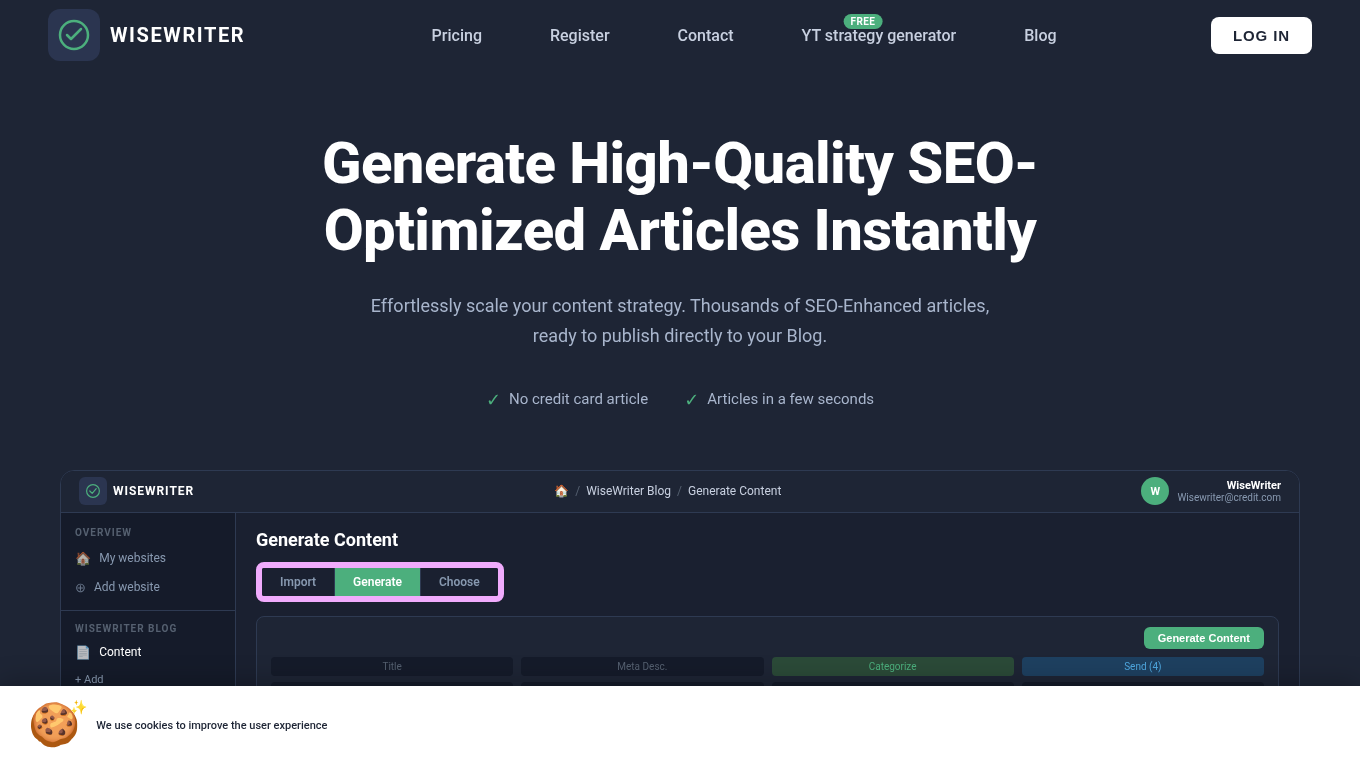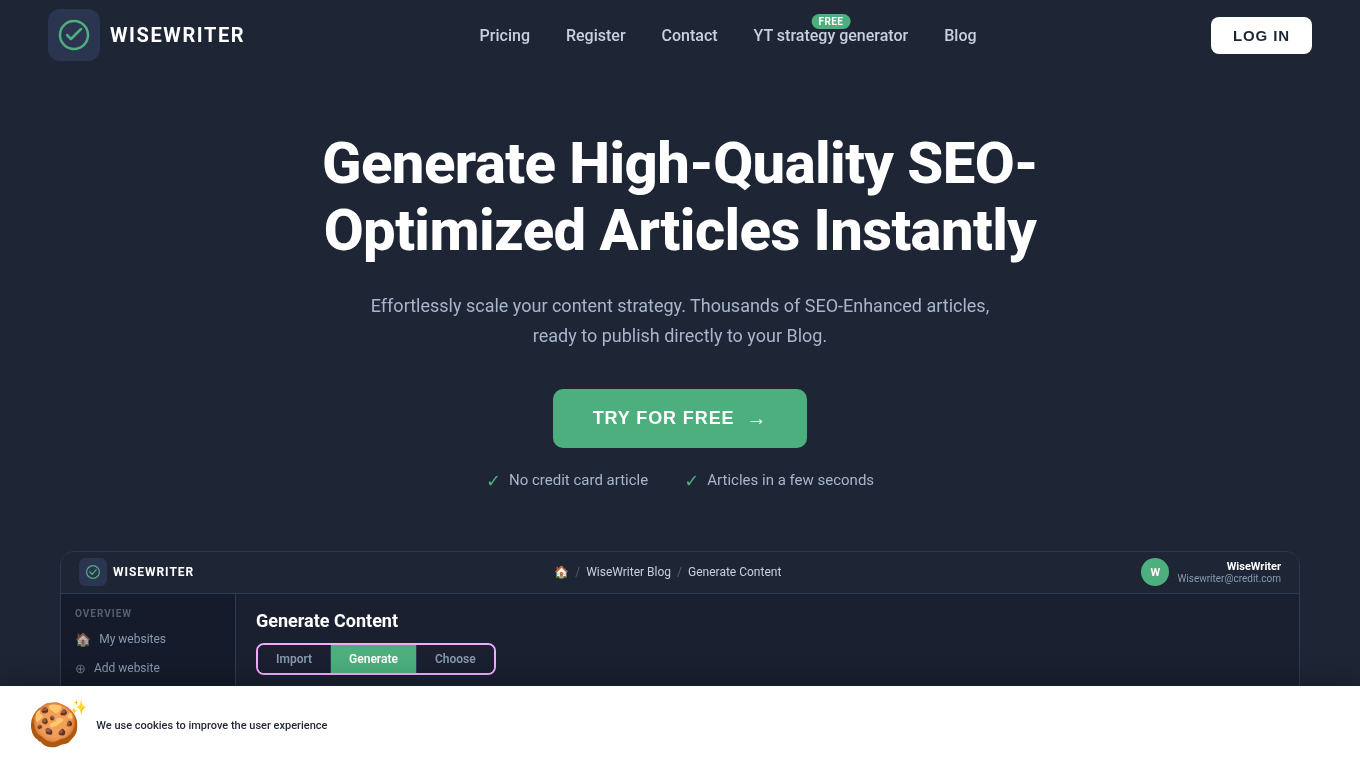--- a/index.html
+++ b/index.html
@@ -60,20 +60,21 @@
       gap: 36px;
       list-style: none;
     }
 
     .nav-links a {
       color: #c8d0e0;
       text-decoration: none;
       font-size: 16px;
       font-weight: 500;
       transition: color 0.2s;
+      margin-left: 32px;
     }
 
     .nav-yt-wrap {
       position: relative;
     }
 
     .badge-free {
       position: absolute;
       top: -12px;
       left: 50%;
@@ -342,21 +343,21 @@
       font-size: 18px;
       font-weight: 700;
       color: #fff;
       margin-bottom: 12px;
     }
 
     .app-tabs {
       display: flex;
       gap: 0;
       margin-bottom: 14px;
-      border: 2px solid #f0abfc;
+      border: 6px solid #f0abfc;
       border-radius: 8px;
       overflow: hidden;
       width: fit-content;
     }
 
     .app-tab {
       padding: 7px 18px;
       font-size: 12px;
       font-weight: 600;
       color: #8899b0;
@@ -521,24 +522,20 @@
     <li><a href="#">Blog</a></li>
   </ul>
 
   <button class="btn-login">LOG IN</button>
 </nav>
 
 <section class="hero">
   <h1 class="hero-title">Generate High-Quality SEO-Optimized Articles Instantly</h1>
   <p class="hero-subtitle">Effortlessly scale your content strategy. Thousands of SEO-Enhanced articles, ready to publish directly to your Blog.</p>
 
-  <button class="btn-try">
-    <span>TRY FOR FREE</span>
-    <span class="arrow-icon">→</span>
-  </button>
 
   <div class="hero-checks">
     <div class="check-item">
       <span class="check-icon">✓</span>
       <span>No credit card article</span>
     </div>
     <div class="check-item">
       <span class="check-icon">✓</span>
       <span>Articles in a few seconds</span>
     </div>

